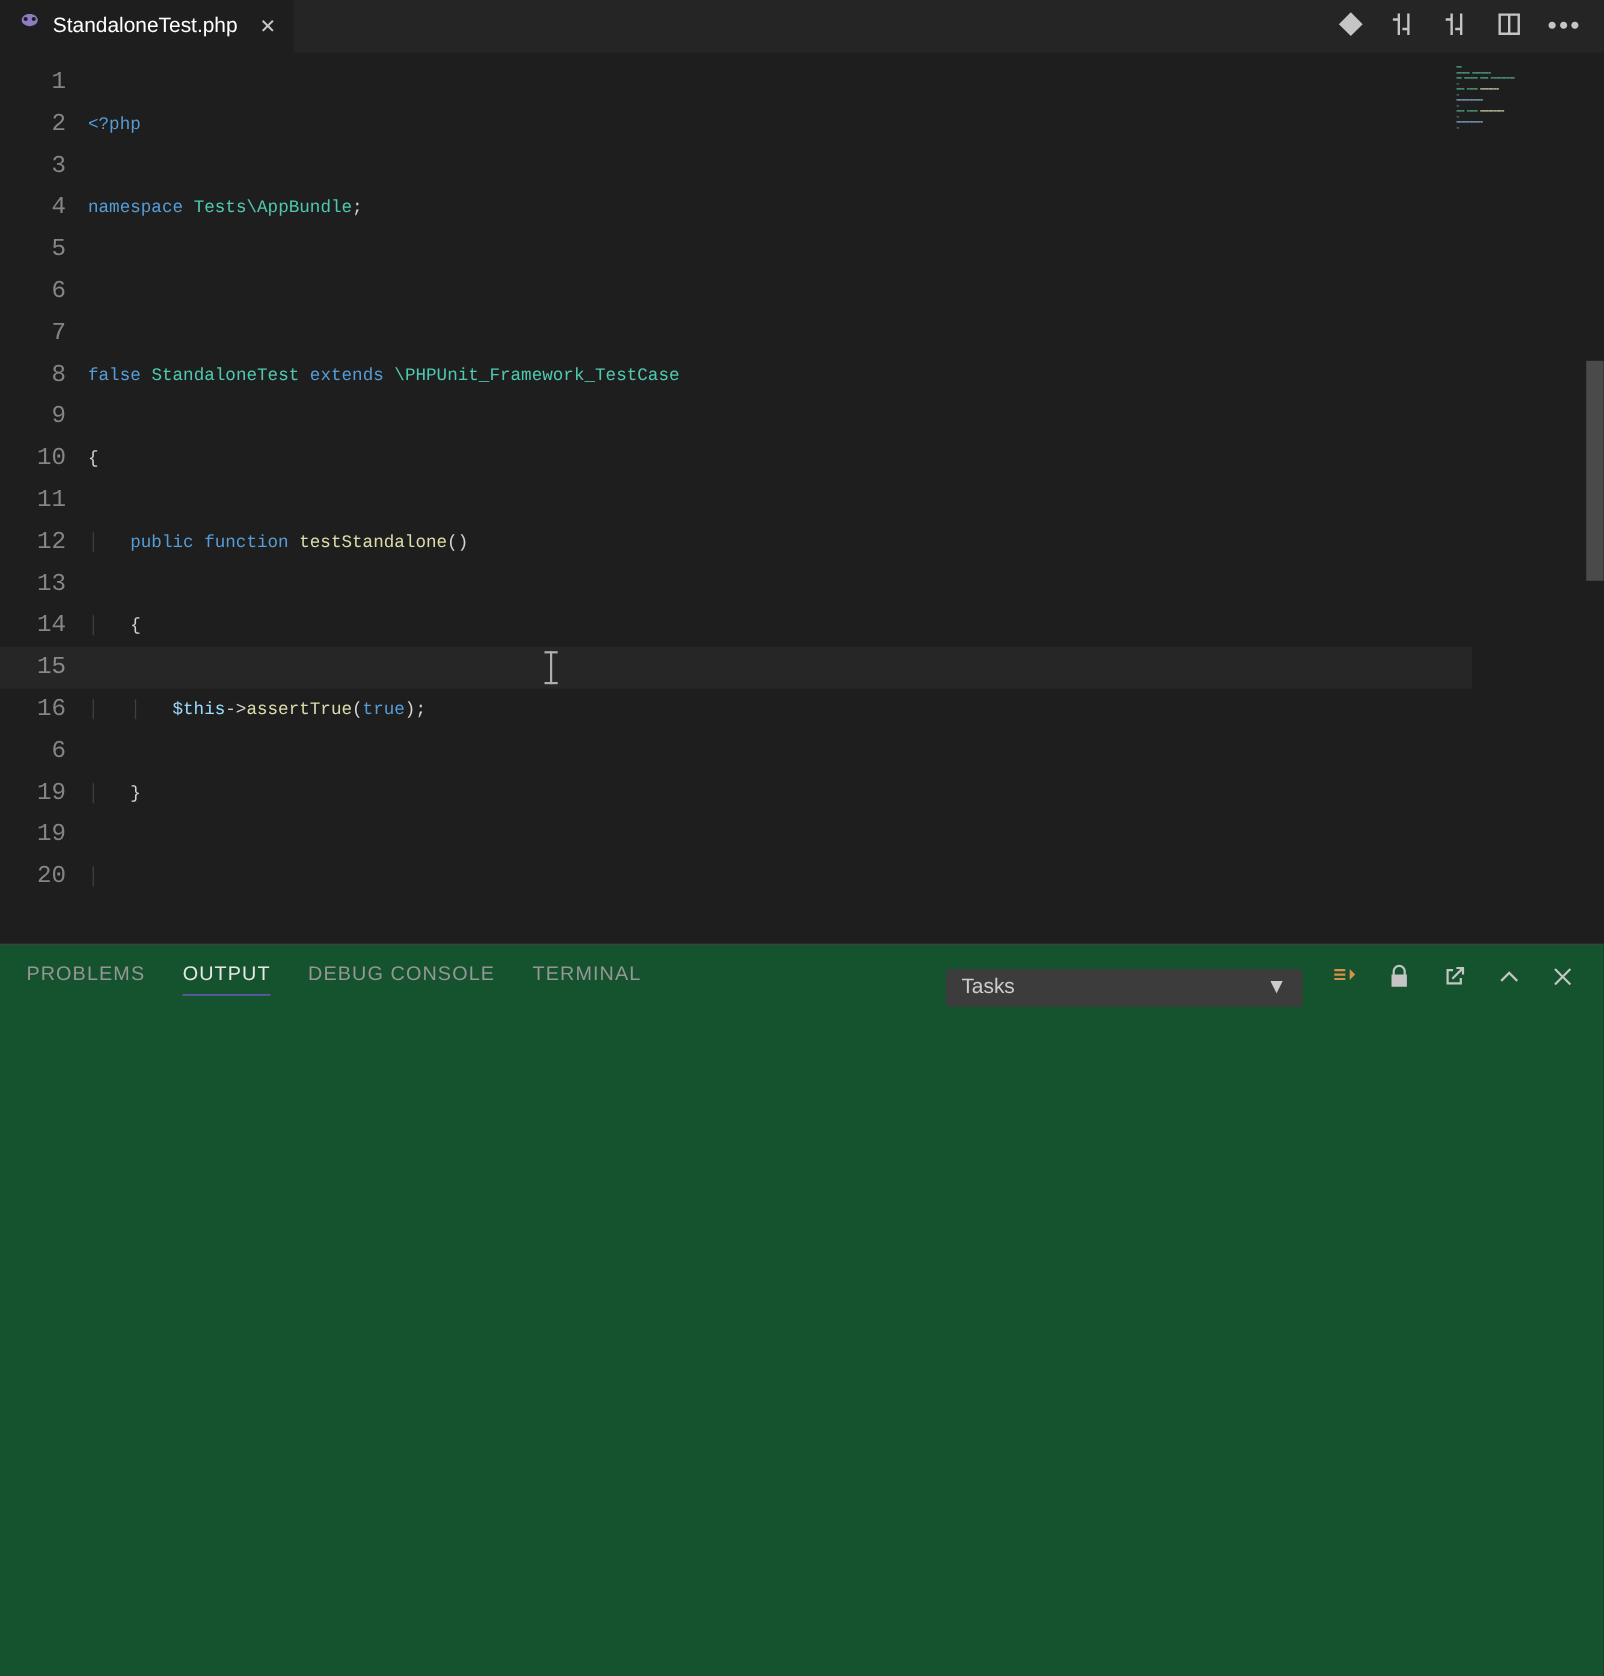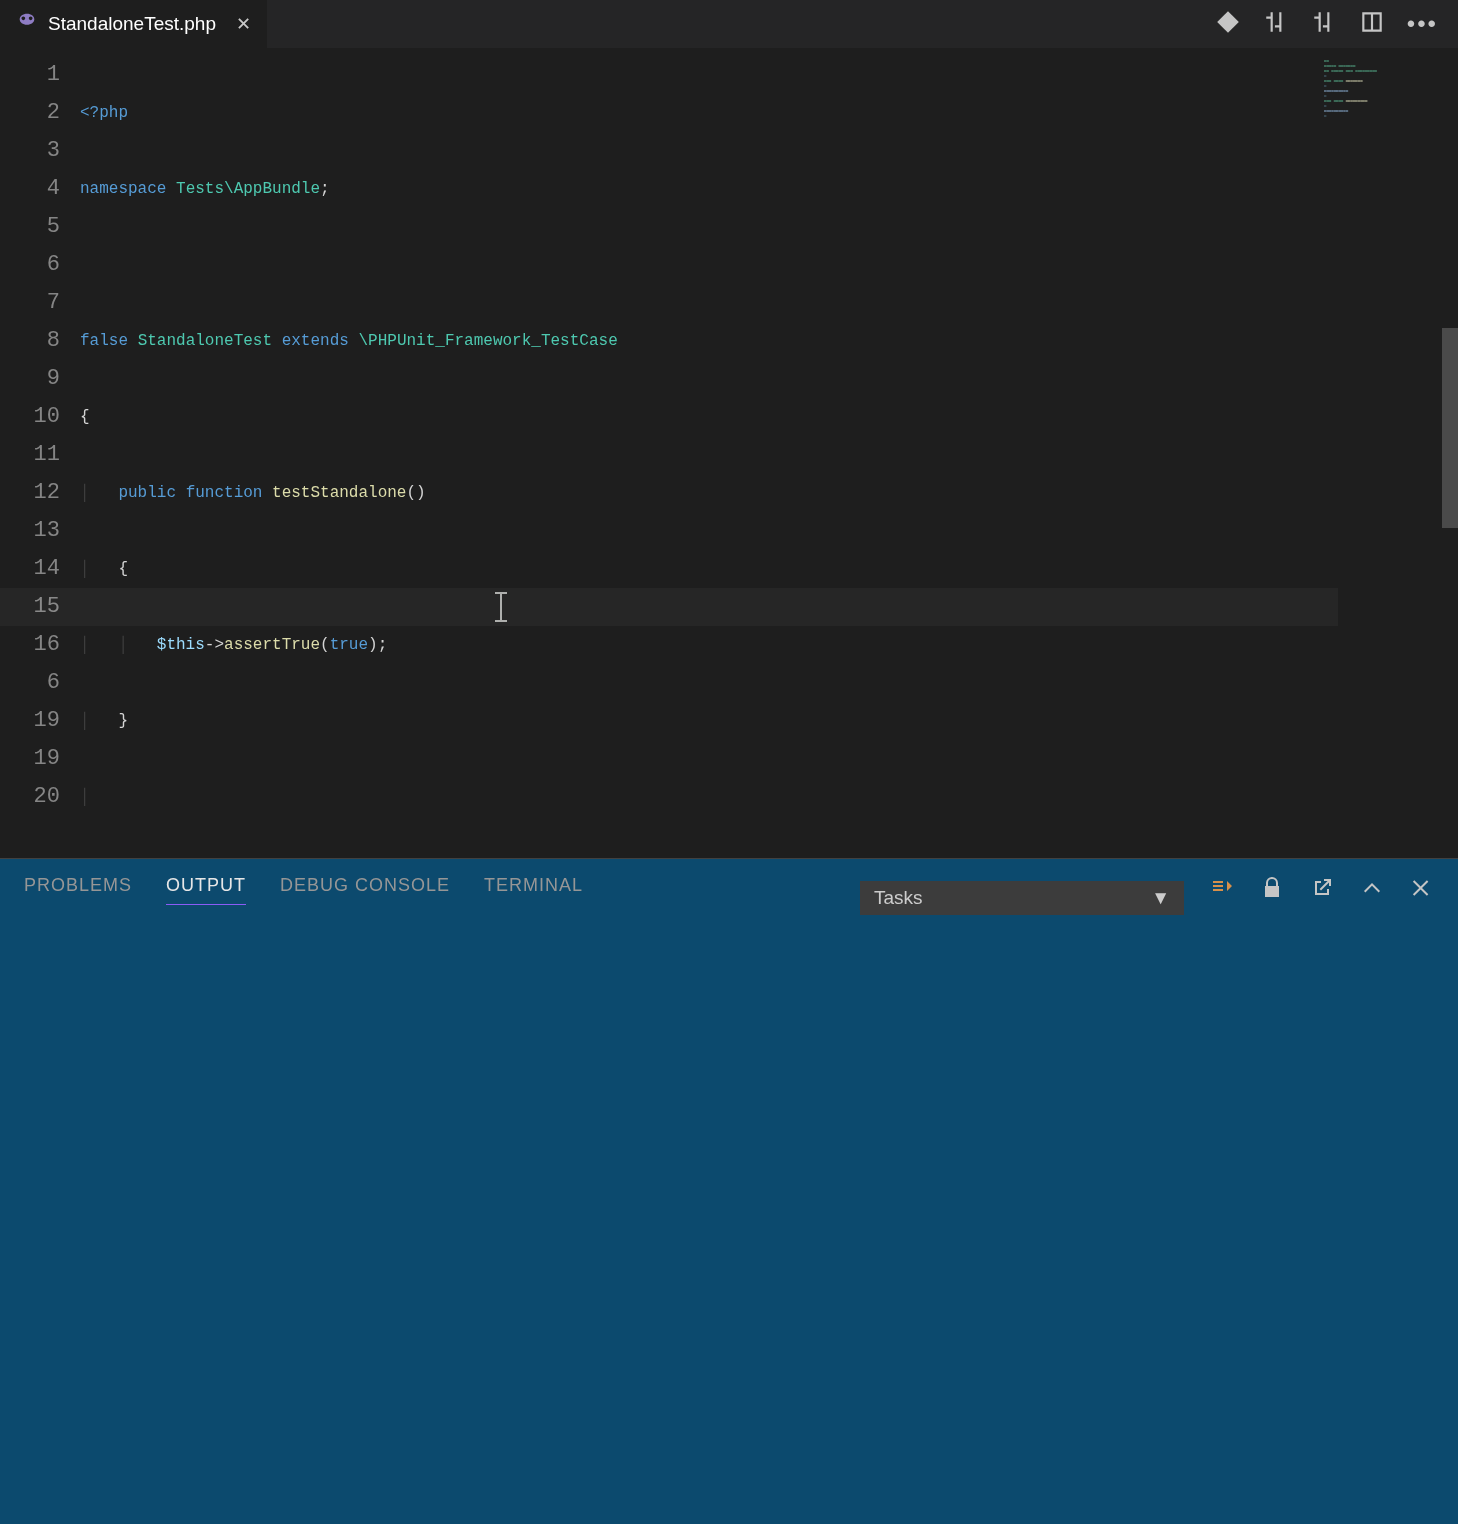--- a/index.html
+++ b/index.html
@@ -105,21 +105,21 @@
   background: #aeafad;
 }
 .cursor-caret::before, .cursor-caret::after{
   content:""; position:absolute; width:12px; height:2px; background:#aeafad; left:-5px;
 }
 .cursor-caret::before{top:0;}
 .cursor-caret::after{bottom:0;}
 
 .panel {
   flex: 1;
-  background: #0c4a6e;
+  background: #14532d;
   border-top: 1px solid #414141;
   display:flex;
   flex-direction:column;
 }
 .panel-header {
   display:flex;
   align-items:center;
   justify-content: space-between;
   padding: 10px 24px 0 24px;
   height: 52px;

